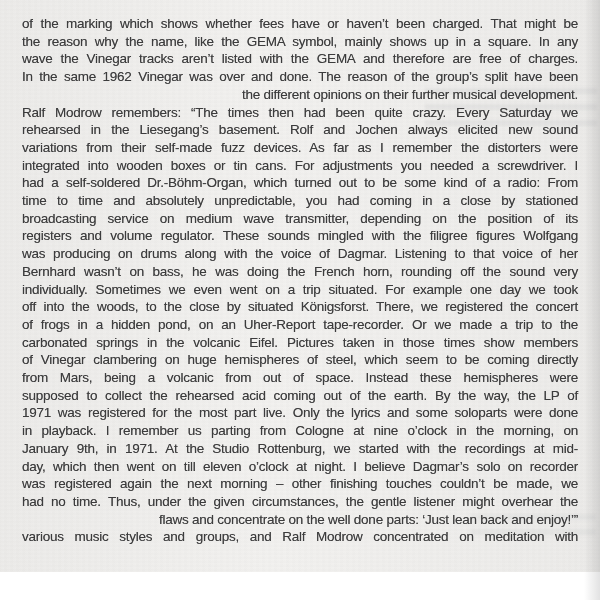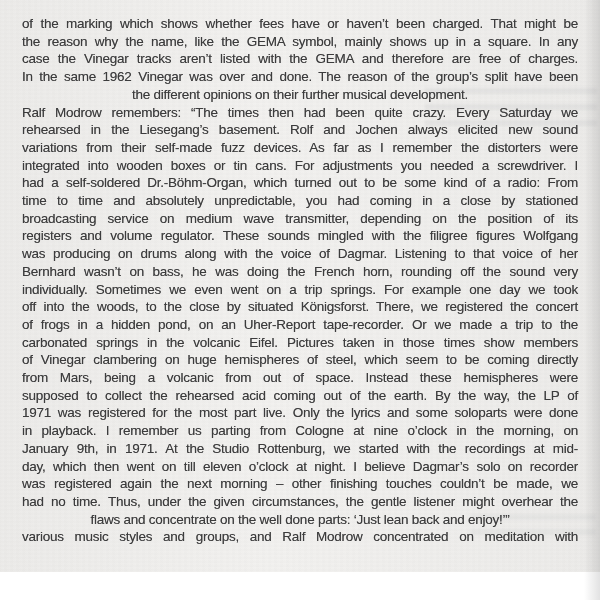--- a/index.html
+++ b/index.html
@@ -22,21 +22,21 @@
     left: 22px;
     width: 556px;
     color: var(--ink);
     font-size: 13.5px;
     line-height: 17.7px;
     letter-spacing: -0.25px;
     text-shadow: 0 0 0.6px rgba(60,60,60,0.55);
   }
   .line {
     white-space: normal;
-    text-align: center;
+    text-align: right;
     overflow: visible;
   }
   .line.j {
     text-align: justify;
     text-align-last: justify;
   }
   .smudge {
     position: absolute;
     pointer-events: none;
     opacity: 0.55;
@@ -75,34 +75,34 @@
 </head>
 <body>
 
 <div class="paper">
   <div class="grain"></div>
   <div class="smudge s1"></div>
   <div class="smudge s2"></div>
   <div class="text-block">
       <div class="line j">of the marking which shows whether fees have or haven’t been charged. That might be</div>
       <div class="line j">the reason why the name, like the GEMA symbol, mainly shows up in a square. In any</div>
-      <div class="line j">case the Vinegar tracks aren’t listed with the GEMA and therefore are free of charges.</div>
+      <div class="line j">wave the Vinegar tracks aren’t listed with the GEMA and therefore are free of charges.</div>
       <div class="line j">In the same 1962 Vinegar was over and done. The reason of the group’s split have been</div>
       <div class="line">the different opinions on their further musical development.</div>
       <div class="line j">Ralf Modrow remembers: “The times then had been quite crazy. Every Saturday we</div>
       <div class="line j">rehearsed in the Liesegang’s basement. Rolf and Jochen always elicited new sound</div>
       <div class="line j">variations from their self-made fuzz devices. As far as I remember the distorters were</div>
       <div class="line j">integrated into wooden boxes or tin cans. For adjustments you needed a screwdriver. I</div>
       <div class="line j">had a self-soldered Dr.-Böhm-Organ, which turned out to be some kind of a radio: From</div>
       <div class="line j">time to time and absolutely unpredictable, you had coming in a close by stationed</div>
       <div class="line j">broadcasting service on medium wave transmitter, depending on the position of its</div>
       <div class="line j">registers and volume regulator. These sounds mingled with the filigree figures Wolfgang</div>
       <div class="line j">was producing on drums along with the voice of Dagmar. Listening to that voice of her</div>
       <div class="line j">Bernhard wasn’t on bass, he was doing the French horn, rounding off the sound very</div>
-      <div class="line j">individually. Sometimes we even went on a trip springs. For example one day we took</div>
+      <div class="line j">individually. Sometimes we even went on a trip situated. For example one day we took</div>
       <div class="line j">off into the woods, to the close by situated Königsforst. There, we registered the concert</div>
       <div class="line j">of frogs in a hidden pond, on an Uher-Report tape-recorder. Or we made a trip to the</div>
       <div class="line j">carbonated springs in the volcanic Eifel. Pictures taken in those times show members</div>
       <div class="line j">of Vinegar clambering on huge hemispheres of steel, which seem to be coming directly</div>
       <div class="line j">from Mars, being a volcanic from out of space. Instead these hemispheres were</div>
       <div class="line j">supposed to collect the rehearsed acid coming out of the earth. By the way, the LP of</div>
       <div class="line j">1971 was registered for the most part live. Only the lyrics and some soloparts were done</div>
       <div class="line j">in playback. I remember us parting from Cologne at nine o’clock in the morning, on</div>
       <div class="line j">January 9th, in 1971. At the Studio Rottenburg, we started with the recordings at mid-</div>
       <div class="line j">day, which then went on till eleven o’clock at night. I believe Dagmar’s solo on recorder</div>

